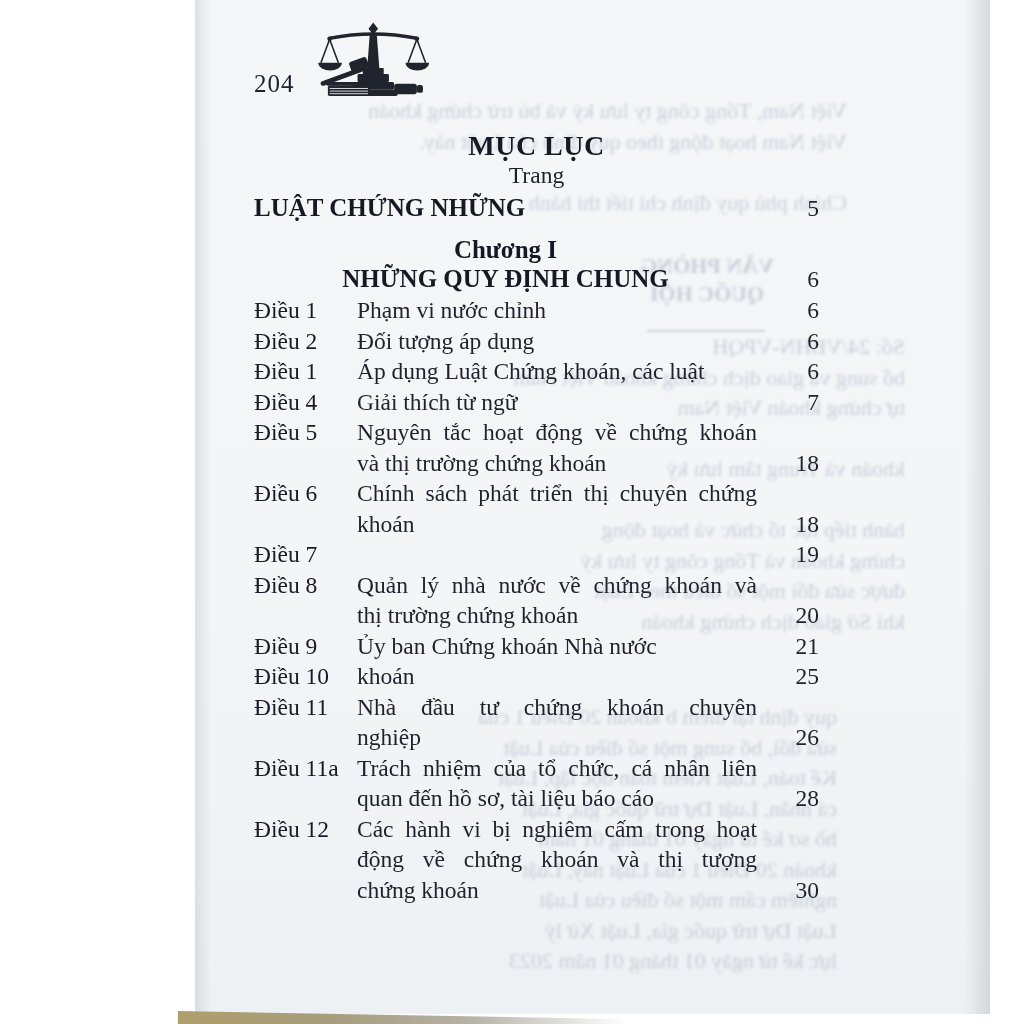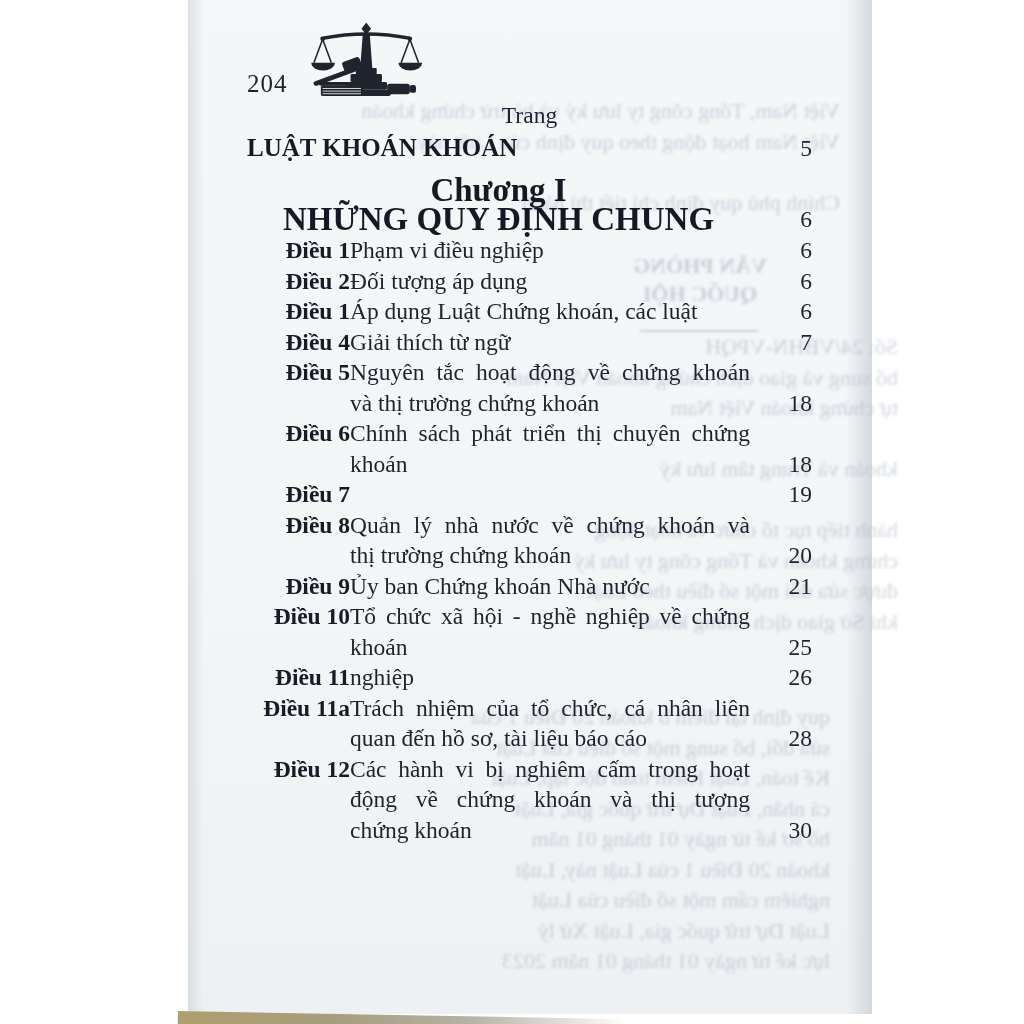--- a/index.html
+++ b/index.html
@@ -4,21 +4,21 @@
 <style>
   html,body{margin:0;padding:0;}
   body{
     width:1024px;height:1024px;overflow:hidden;background:#ffffff;
     font-family:"Liberation Serif","DejaVu Serif",serif;color:#1d222c;
   }
   .photo{position:relative;width:1024px;height:1024px;background:#ffffff;}
 
   
   .page{
-    position:absolute;left:188px;top:0;width:684px;height:1014px;
+    position:absolute;left:195px;top:0;width:795px;height:1014px;
     background:linear-gradient(180deg,#f4f6f8 0%,#f3f5f7 55%,#eef1f3 100%);
   }
   .page::before{content:"";position:absolute;left:0;top:0;bottom:0;width:16px;
     background:linear-gradient(90deg,rgba(165,176,188,.30),rgba(165,176,188,0));}
   .page::after{content:"";position:absolute;right:0;top:0;bottom:0;width:26px;
     background:linear-gradient(270deg,rgba(175,184,193,.45),rgba(175,184,193,0));}
   .book-edge{
     position:absolute;left:178px;top:1011px;width:450px;height:26px;
     transform:rotate(1.05deg);transform-origin:left top;
     background:linear-gradient(90deg,#af9f6c 0%,#a79d7e 35%,#b5b2a6 65%,rgba(235,235,233,0) 100%);
@@ -30,26 +30,26 @@
   .folio{font-size:25px;letter-spacing:1px;color:#1d232e;margin-bottom:4px;}
   .logo{width:116px;height:82px;flex:none;}
 
   .h-title{margin-top:28px;text-align:center;font-weight:bold;font-size:28px;line-height:32px;letter-spacing:.5px;color:#151a24;}
   .trang{text-align:center;font-size:23.5px;line-height:26px;margin-top:0;}
   .row-book{display:flex;align-items:baseline;margin-top:5px;line-height:30px;}
   .row-book .bt{flex:1;font-weight:bold;font-size:25px;color:#141923;}
   .row-book .pg{font-size:23.5px;}
 
   .chapter{display:flex;margin-top:13px;}
-  .chapter-left{width:503px;flex:none;text-align:center;font-weight:bold;font-size:33px;line-height:28.5px;color:#141923;}
+  .chapter-left{width:503px;flex:none;text-align:center;font-weight:bold;font-size:25px;line-height:28.5px;color:#141923;}
   .chapter .pg{flex:1;align-self:flex-end;}
 
   .entries{margin-top:2px;}
   .entry{display:flex;font-size:23.5px;line-height:30.5px;}
-  .lbl{width:103px;flex:none;font-weight:bold;color:#161b25;text-align:right;}
+  .lbl{width:103px;flex:none;font-weight:normal;color:#161b25;}
   .t{width:400px;flex:none;}
   .t .ln{text-align:justify;text-align-last:justify;}
   .t .ln:last-child{text-align-last:left;}
   .pg{flex:1;text-align:right;align-self:flex-end;font-size:23.5px;color:#1d222c;}
 
   
   .ghost{
     position:absolute;color:#8d9ab0;opacity:.42;filter:blur(1.4px);
     transform:scaleX(-1);font-size:22px;line-height:30.5px;white-space:pre-line;
     pointer-events:none;
@@ -115,41 +115,42 @@
             <rect x="114" y="74.5" width="7" height="9" rx="2.5"></rect>
             <rect x="2" y="62" width="52" height="5.5" rx="2.75" transform="rotate(-20 28 64)"></rect>
             <rect x="37" y="45" width="21" height="13" rx="3" transform="rotate(-20 47 51)"></rect>
             <rect x="10" y="71" width="52" height="4.5" rx="2"></rect>
             <rect x="12" y="75" width="48" height="12" rx="2"></rect>
             <path d="M14 78.5 H58 M14 81.5 H58 M14 84.5 H58" stroke="#eef1f3" stroke-width="1" fill="none"></path>
           </g>
         </svg>
       </div>
 
+      <div class="h-title">MỤC LỤC</div>
       <div class="trang">Trang</div>
 
       <div class="row-book">
-        <div class="bt">LUẬT KHOÁN KHOÁN</div>
+        <div class="bt">LUẬT CHỨNG NHỮNG</div>
         <div class="pg">5</div>
       </div>
 
       <div class="chapter">
         <div class="chapter-left">
           <div>Chương I</div>
           <div>NHỮNG QUY ĐỊNH CHUNG</div>
         </div>
         <div class="pg">6</div>
       </div>
 
       <div class="entries">
 
         <div class="entry">
           <div class="lbl">Điều 1</div>
           <div class="t">
-            <div class="ln">Phạm vi điều nghiệp</div>
+            <div class="ln">Phạm vi nước chỉnh</div>
           </div>
           <div class="pg">6</div>
         </div>
 
         <div class="entry">
           <div class="lbl">Điều 2</div>
           <div class="t">
             <div class="ln">Đối tượng áp dụng</div>
           </div>
           <div class="pg">6</div>
@@ -207,29 +208,29 @@
           <div class="lbl">Điều 9</div>
           <div class="t">
             <div class="ln">Ủy ban Chứng khoán Nhà nước</div>
           </div>
           <div class="pg">21</div>
         </div>
 
         <div class="entry">
           <div class="lbl">Điều 10</div>
           <div class="t">
-            <div class="ln">Tổ chức xã hội - nghề nghiệp về chứng</div>
             <div class="ln">khoán</div>
           </div>
           <div class="pg">25</div>
         </div>
 
         <div class="entry">
           <div class="lbl">Điều 11</div>
           <div class="t">
+            <div class="ln">Nhà đầu tư chứng khoán chuyên</div>
             <div class="ln">nghiệp</div>
           </div>
           <div class="pg">26</div>
         </div>
 
         <div class="entry">
           <div class="lbl">Điều 11a</div>
           <div class="t">
             <div class="ln">Trách nhiệm của tổ chức, cá nhân liên</div>
             <div class="ln">quan đến hồ sơ, tài liệu báo cáo</div>

